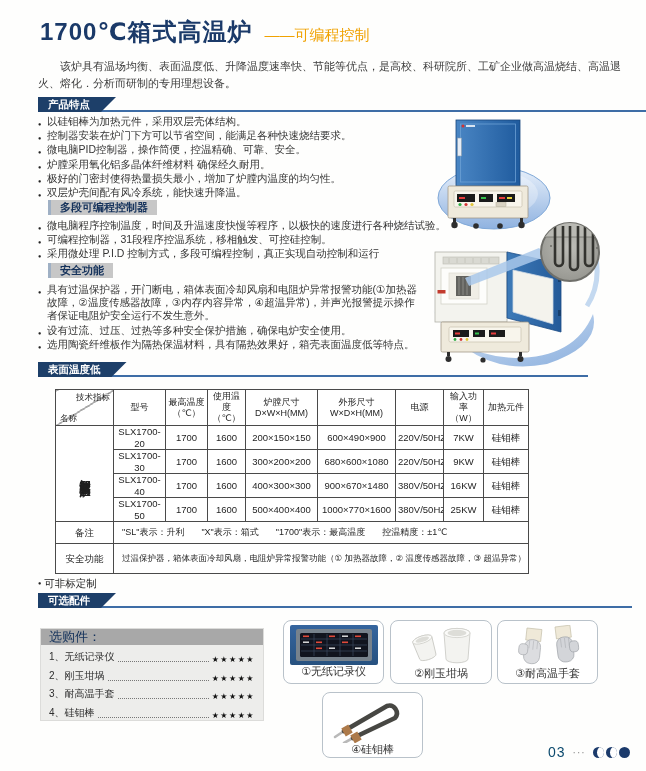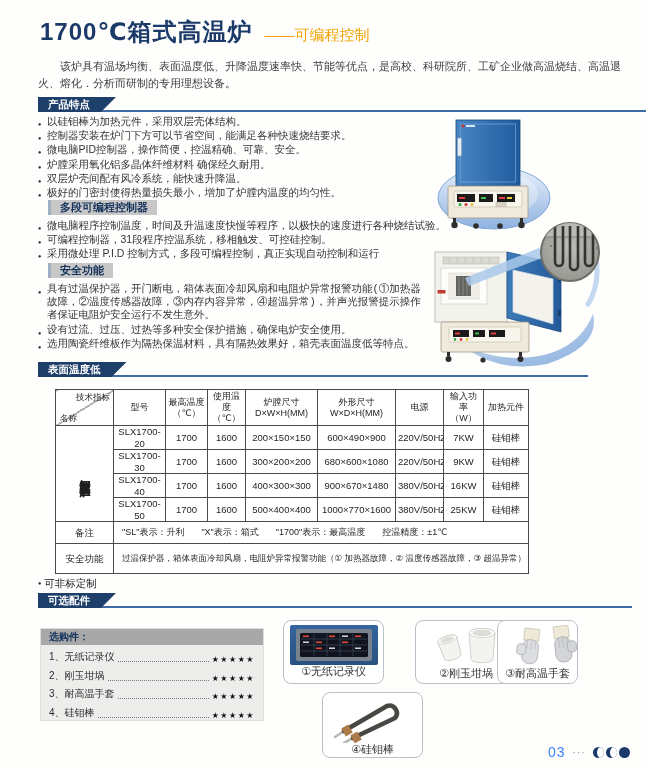--- a/index.html
+++ b/index.html
@@ -21,21 +21,21 @@
   .ribbon{position:absolute;left:0;top:0;display:inline-block;background:#1d3f69;color:#fff;
           font-size:10.5px;font-weight:bold;line-height:15px;padding:0 26px 0 10px;
           clip-path:polygon(0 0,100% 0,calc(100% - 15px) 100%,0 100%);}
 
   
   .bullets{list-style:none;margin:0;padding:0;font-size:10.5px;color:#343434;}
   .bullets li{position:relative;padding-left:9px;line-height:13.2px;margin-bottom:1px;}
   .bullets li::before{content:"●";position:absolute;left:0;top:3px;font-size:5.5px;color:#222;}
   .feat-list{position:absolute;left:38px;top:115px;width:412px;}
   .prog-list{position:absolute;left:38px;top:219px;width:420px;}
-  .safe-list{position:absolute;left:38px;top:283px;width:385px;font-family:Liberation Mono, monospace;}
+  .safe-list{position:absolute;left:38px;top:283px;width:385px;}
   .subhead{position:absolute;left:48px;display:inline-block;background:#c7c7c7;color:#16335c;
            font-weight:bold;font-size:11px;line-height:15px;padding:0 9px;border-left:3px solid #9fb0c4;}
 
   
   .img1{position:absolute;left:436px;top:112px;width:120px;height:120px;}
   .img2{position:absolute;left:425px;top:218px;width:185px;height:150px;}
 
   
   .tech-table{position:absolute;left:55px;top:389px;width:473px;border-collapse:collapse;
               table-layout:fixed;background:#fff;font-size:9.5px;color:#1e1e1e;}
@@ -51,37 +51,37 @@
           letter-spacing:1px;line-height:1;margin:0 auto;}
   .notes-cell{text-align:left !important;font-size:9px;padding-left:8px !important;white-space:nowrap;}
   .notes-cell span{margin-right:17px;}
   .safety-cell{text-align:left !important;font-size:8.5px;padding-left:8px !important;white-space:nowrap;}
   .custom-note{position:absolute;left:38px;top:577px;font-size:10.5px;color:#222;}
   .custom-note::before{content:"●";font-size:5.5px;vertical-align:2px;margin-right:3px;}
 
   
   .opt-box{position:absolute;left:40px;top:628px;width:224px;height:93px;background:#ededeb;
            border:1px solid #dcdcda;box-sizing:border-box;}
-  .opt-head{background:#a8a8a8;color:#13315a;font-weight:bold;font-size:10px;line-height:16px;
+  .opt-head{background:#a8a8a8;color:#13315a;font-weight:normal;font-size:13px;line-height:16px;
             padding:0 8px;}
   .opt-items{padding:5px 8px 0 8px;}
   .opt-item{display:flex;align-items:flex-end;font-size:10px;color:#2e2e2e;margin-bottom:4.5px;}
   .opt-item .dots{flex:1;border-bottom:1px dotted #777;margin:0 3px 2px 3px;}
   .opt-item .stars{font-size:8px;letter-spacing:1.5px;color:#111;white-space:nowrap;}
 
   .card{position:absolute;background:#fff;border:1px solid #b9c2ca;border-radius:8px;
         box-sizing:border-box;text-align:center;padding:4px 3px 2px 3px;}
   .card .cimg{display:block;margin:0 auto;}
   .card .cap{font-size:11px;color:#333;line-height:12px;}
   .rec-bg{width:88px;height:40px;background:linear-gradient(#35659f,#27517f);border-radius:2px;
           margin:0 auto;display:flex;align-items:center;justify-content:center;}
 
   
   .footer{position:absolute;left:548px;top:744px;display:flex;align-items:center;}
-  .pnum{font-size:14px;color:#3b82f6;letter-spacing:1px;}
+  .pnum{font-size:14px;color:#0c4a6e;letter-spacing:1px;}
   .pdots{font-size:10px;color:#8a8a8a;margin:0 5px 0 7px;letter-spacing:1px;}
   .picon{width:11px;height:11px;border-radius:50%;background:#1b3a6b;position:relative;
          overflow:hidden;margin-left:2px;display:inline-block;}
   .picon.cres::after{content:"";position:absolute;left:4.5px;top:-1px;width:11px;height:13px;
          border-radius:50%;background:#fff;}
 </style>
 </head>
 <body>
 
 <div class="page">
@@ -95,22 +95,22 @@
   <div class="sec-head" style="top:97px;width:594px;padding-left:32px;">
     <div class="sec-rule" style="width:100%;"></div>
     <span class="ribbon">产品特点</span>
   </div>
 
   <ul class="bullets feat-list">
     <li>以硅钼棒为加热元件，采用双层壳体结构。</li>
     <li>控制器安装在炉门下方可以节省空间，能满足各种快速烧结要求。</li>
     <li>微电脑PID控制器，操作简便，控温精确、可靠、安全。</li>
     <li>炉膛采用氧化铝多晶体纤维材料 确保经久耐用。</li>
+    <li>极好的门密封使得热量损失最小，增加了炉膛内温度的均匀性。</li>
     <li>双层炉壳间配有风冷系统，能快速升降温。</li>
-    <li>极好的门密封使得热量损失最小，增加了炉膛内温度的均匀性。</li>
   </ul>
 
   <span class="subhead" style="top:200px;">多段可编程控制器</span>
   <ul class="bullets prog-list">
     <li>微电脑程序控制温度，时间及升温速度快慢等程序，以极快的速度进行各种烧结试验。</li>
     <li>可编程控制器，31段程序控温系统，移相触发、可控硅控制。</li>
     <li>采用微处理 P.I.D 控制方式，多段可编程控制，真正实现自动控制和运行</li>
   </ul>
 
   <span class="subhead" style="top:263px;">安全功能</span>
@@ -405,35 +405,35 @@
           <rect x="7" y="12.5" width="6" height="1.4"></rect>
             <rect x="33" y="18.5" width="6" height="1.4"></rect>
           <rect x="46" y="6.5" width="6" height="1.4"></rect>
             <rect x="59" y="18.5" width="6" height="1.4"></rect>
         </g>
       </svg>
     </div>
     <div class="cap">①无纸记录仪</div>
   </div>
 
-  <div class="card" style="left:390px;top:620px;width:102px;height:64px;margin-left:25px;">
+  <div class="card" style="left:390px;top:620px;width:102px;height:64px;">
     <svg class="cimg" width="90" height="42" viewBox="0 0 90 42">
       <g transform="rotate(-18 30 26)">
         <path d="M20,14 a10,3.6 0 0 1 20,0 l-1.5,18 a8.5,3 0 0 1 -17,0 Z" fill="#f3f3f0" stroke="#c7c7c2" stroke-width="0.8"></path>
         <ellipse cx="30" cy="14" rx="10" ry="3.6" fill="#fbfbf9" stroke="#cfcfca" stroke-width="0.8"></ellipse>
         <ellipse cx="30" cy="14" rx="7" ry="2.4" fill="#ddddd8"></ellipse>
       </g>
       <path d="M48,8 a13,4.6 0 0 1 26,0 l-2,26 a11,3.8 0 0 1 -22,0 Z" fill="#f3f3f0" stroke="#c7c7c2" stroke-width="0.8"></path>
       <ellipse cx="61" cy="8" rx="13" ry="4.6" fill="#fbfbf9" stroke="#cfcfca" stroke-width="0.8"></ellipse>
       <ellipse cx="61" cy="8" rx="9.5" ry="3.2" fill="#ddddd8"></ellipse>
     </svg>
     <div class="cap">②刚玉坩埚</div>
   </div>
 
-  <div class="card" style="left:497px;top:620px;width:81px;height:64px;text-align:center;">
+  <div class="card" style="left:497px;top:620px;width:101px;height:64px;text-align:center;">
     <svg class="cimg" width="90" height="42" viewBox="0 0 90 42">
       <g transform="translate(24,3) rotate(6)">
         <rect x="0" y="0" width="15" height="12" fill="#efe9d8" stroke="#c6c0ab" stroke-width="0.7"></rect>
         <rect x="-0.5" y="11" width="16" height="24" rx="7" fill="#dcdde0" stroke="#a9abb0" stroke-width="0.7"></rect>
         <rect x="-6" y="16" width="9" height="11" rx="4" fill="#dcdde0" stroke="#a9abb0" stroke-width="0.7"></rect>
         <line x1="4" y1="12" x2="4" y2="20" stroke="#b9bbbe" stroke-width="0.7"></line>
         <line x1="8" y1="12" x2="8" y2="21" stroke="#b9bbbe" stroke-width="0.7"></line>
         <line x1="12" y1="12" x2="12" y2="20" stroke="#b9bbbe" stroke-width="0.7"></line>
       </g>
       <g transform="translate(52,2) rotate(-7)">

